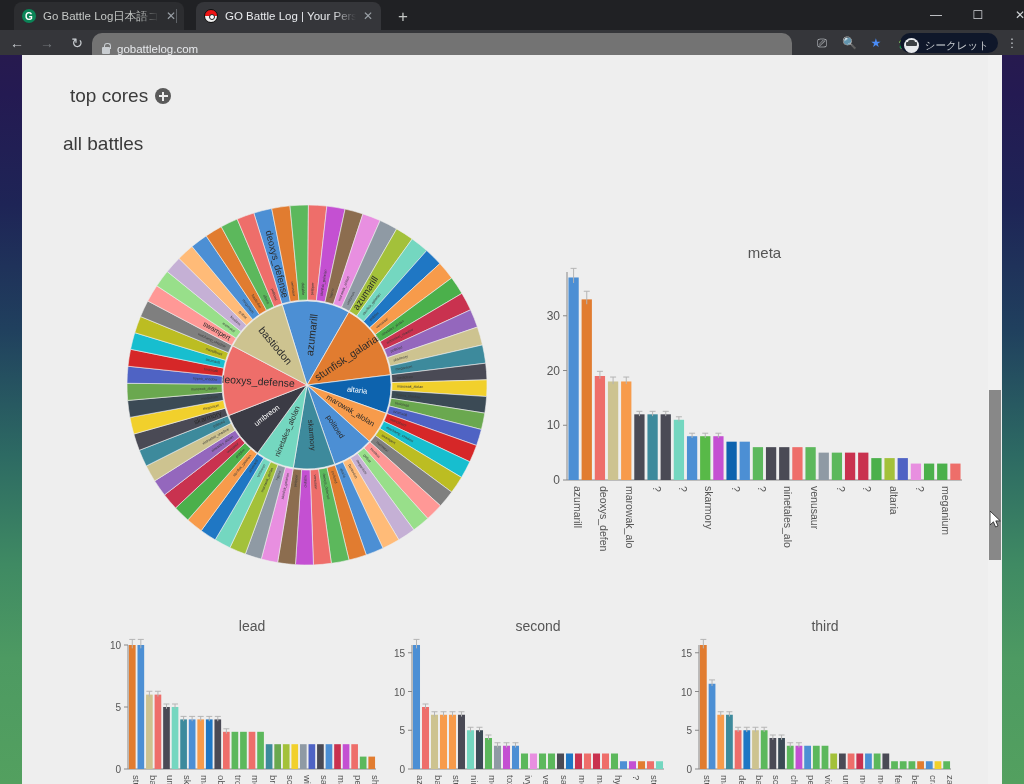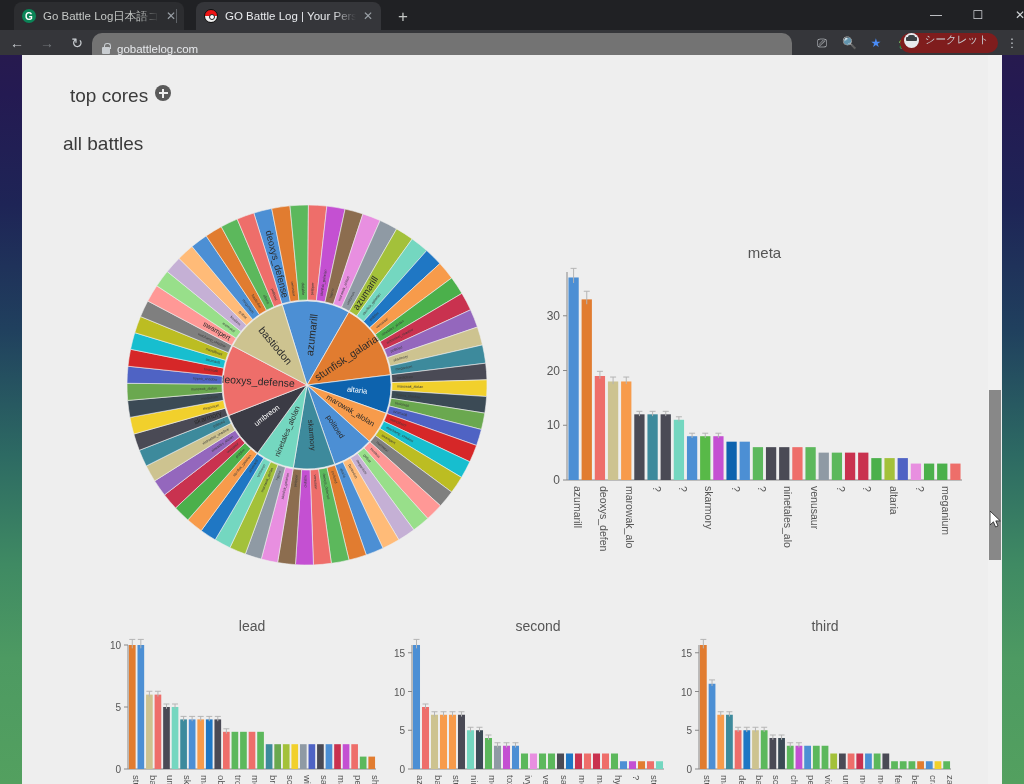--- a/index.html
+++ b/index.html
@@ -34,31 +34,31 @@
   .navico { width:26px; height:25px; display:flex; align-items:center; justify-content:center;
             color:#c9cdd1; font-size:14px; margin-left:4px; }
   .navico.dim { color:#74787c; }
   #omnibox { position:absolute; left:92px; top:3px; width:700px; height:32px; background:#737373;
              border-radius:10px; display:flex; align-items:center; padding:0 10px; gap:7px; }
   #omnibox .url { color:#e8eaed; font-size:11.5px; }
   .lock { width:8px;height:7px;border-radius:1px;background:#c9cdd1;position:relative;margin-top:2px;}
   .lock::before{content:"";position:absolute;left:1.5px;top:-4px;width:5px;height:5px;border:1.4px solid #c9cdd1;border-bottom:none;border-radius:3px 3px 0 0;}
   .tbico { position:absolute; top:3px; width:20px; height:20px; display:flex; align-items:center;
            justify-content:center; color:#c9cdd1; font-size:12px; }
-  #incog { position:absolute; top:3px; right:26px; height:20px; border-radius:10px; background:#7f1d1d;
-           display:flex; align-items:flex-start; gap:6px; padding:0 9px 0 4px; }
+  #incog { position:absolute; top:3px; right:26px; height:20px; border-radius:10px; background:#0f172a;
+           display:flex; align-items:flex-end; gap:6px; padding:0 9px 0 4px; }
   .incface { width:15px;height:15px;border-radius:50%;background:#e8eaed;position:relative;flex:none;}
   .incface::before{content:"";position:absolute;left:2px;top:4px;width:11px;height:3.5px;background:#3c4043;border-radius:1px;}
   .incface::after{content:"";position:absolute;left:4px;top:2px;width:7px;height:3px;background:#3c4043;border-radius:2px 2px 0 0;}
   #incog span { color:#c9cdd1; font-size:10.5px; }
   
   #page { position:absolute; left:22px; top:55px; width:980px; height:729px; background:#eeeeee; overflow:hidden; }
   #scrollbar { position:absolute; right:0; top:0; width:14px; height:729px; background:#f1f1f1; }
   #thumb { position:absolute; right:1px; top:335px; width:12px; height:170px; background:#888; border-radius:0; }
-  .hdr { margin:30px 0 0 48px; font-size:19px; color:#3b3b3b; display:flex; gap:7px; font-weight:500;}
+  .hdr { margin:30px 0 0 48px; font-size:19px; color:#3b3b3b; display:flex; align-items:center; gap:7px; font-weight:500;}
   .plusc { width:16px;height:16px;border-radius:50%;background:#5a5a5a;position:relative;display:inline-block;}
   .plusc::before,.plusc::after{content:"";position:absolute;background:#eee;}
   .plusc::before{left:3.5px;top:7px;width:9px;height:2px;}
   .plusc::after{left:7px;top:3.5px;width:2px;height:9px;}
   .hdr2 { margin:26px 0 0 41px; font-size:19px; color:#3b3b3b; font-weight:500;}
   svg text { font-family:"Liberation Sans", sans-serif; }
   #cursor { position:absolute; left:990px; top:511px; width:12px; height:18px; pointer-events:none; }
 </style>
 </head>
 <body>

